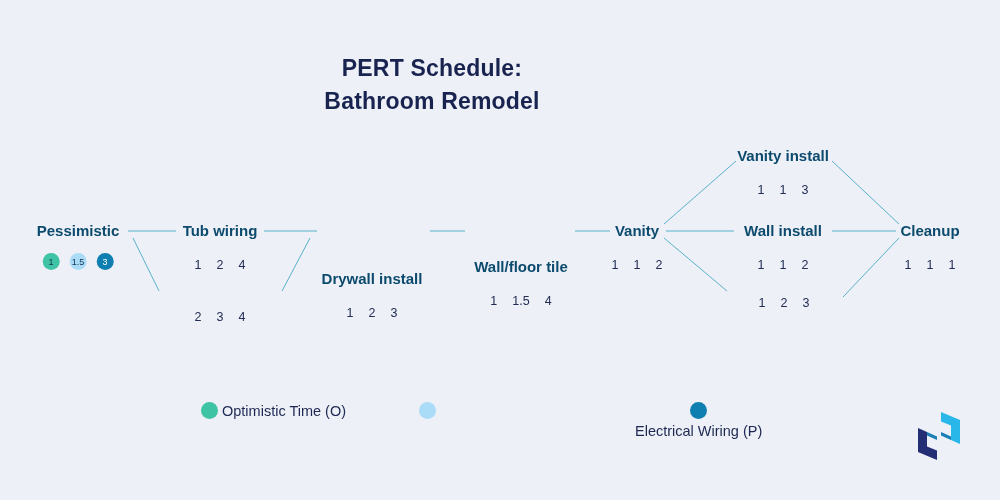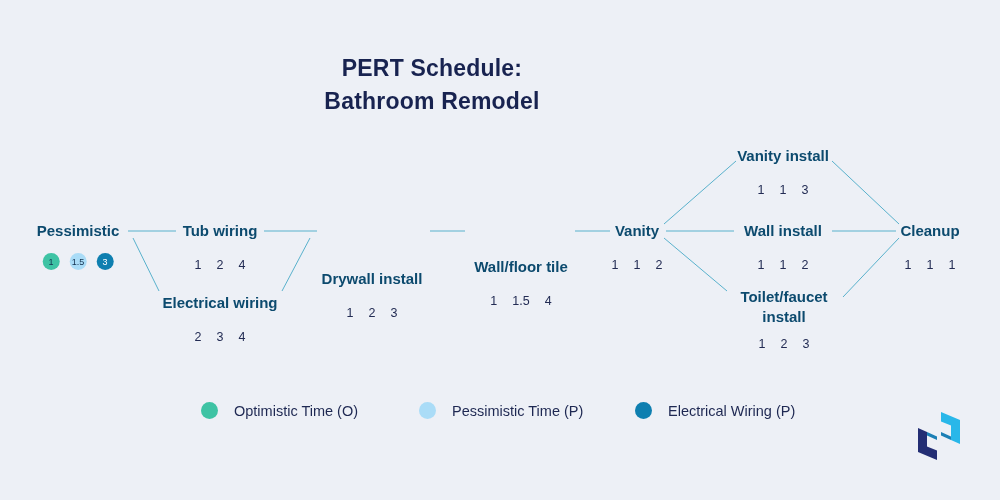--- a/index.html
+++ b/index.html
@@ -68,21 +68,21 @@
     align-items: center;
     justify-content: center;
     font-size: 9px;
     color: #143250;
   }
   .dot-time.dark { color: #ffffff; }
   .legend-item {
     position: absolute;
     display: flex;
     align-items: center;
-    gap: 16px;
+    gap: 4px;
     top: 402px;
   }
   .legend-dot {
     width: 17px;
     height: 17px;
     border-radius: 50%;
     flex: none;
   }
   .legend-label {
     font-size: 14.5px;
@@ -135,21 +135,20 @@
   <div class="node" style="left:220px; top:221px;">
     <div class="node-label">Tub wiring</div>
     <div class="times">
       <span>1</span>
       <span>2</span>
       <span>4</span>
     </div>
   </div>
 
   <div class="node" style="left:220px; top:293px;">
-    <div class="node-label">Electrical wiring</div>
     <div class="times">
       <span>2</span>
       <span>3</span>
       <span>4</span>
     </div>
   </div>
 
   <div class="node" style="left:372px; top:221px;margin-top:48px;">
     <div class="node-label">Drywall install</div>
     <div class="times">
@@ -189,21 +188,20 @@
   <div class="node" style="left:783px; top:221px;">
     <div class="node-label">Wall install</div>
     <div class="times">
       <span>1</span>
       <span>1</span>
       <span>2</span>
     </div>
   </div>
 
   <div class="node" style="left:784px; top:287px;">
-    <div class="node-label wrap">Toilet/faucet install</div>
     <div class="times" style="margin-top:9px;">
       <span>1</span>
       <span>2</span>
       <span>3</span>
     </div>
   </div>
 
   <div class="node" style="left:930px; top:221px;">
     <div class="node-label">Cleanup</div>
     <div class="times">
@@ -212,23 +210,22 @@
       <span>1</span>
     </div>
   </div>
 
   <div class="legend-item" style="left:201px;">
     <span class="legend-dot" style="background: rgb(62, 195, 164);"></span>
     <span class="legend-label">Optimistic Time (O)</span>
   </div>
   <div class="legend-item" style="left:419px;">
     <span class="legend-dot" style="background: rgb(170, 220, 247);"></span>
-    <span class="legend-label">Pessimistic Time (P)</span>
-  </div>
-  <div class="legend-item" style="left:635px;">
+  </div>
+  <div class="legend-item" style="left:635px;flex-direction:column;">
     <span class="legend-dot" style="background: rgb(14, 127, 176);"></span>
     <span class="legend-label">Electrical Wiring (P)</span>
   </div>
 
   <svg class="brand-logo" viewBox="0 0 58 60">
     <g>
       <path d="M31 6 L50 14 L50 38 L41 34 L41 19.5 L31 15.5 Z" fill="#29b7e9"></path>
       <path d="M27 54 L8 46 L8 22 L17 26 L17 40.5 L27 44.5 Z" fill="#232e74"></path>
       <path d="M31 26 L41 30.5 L41 34 L31 29.5 Z" fill="#1b7fb5"></path>
       <path d="M17 26 L27 30.5 L27 34 L17 29.5 Z" fill="#1b7fb5"></path>

